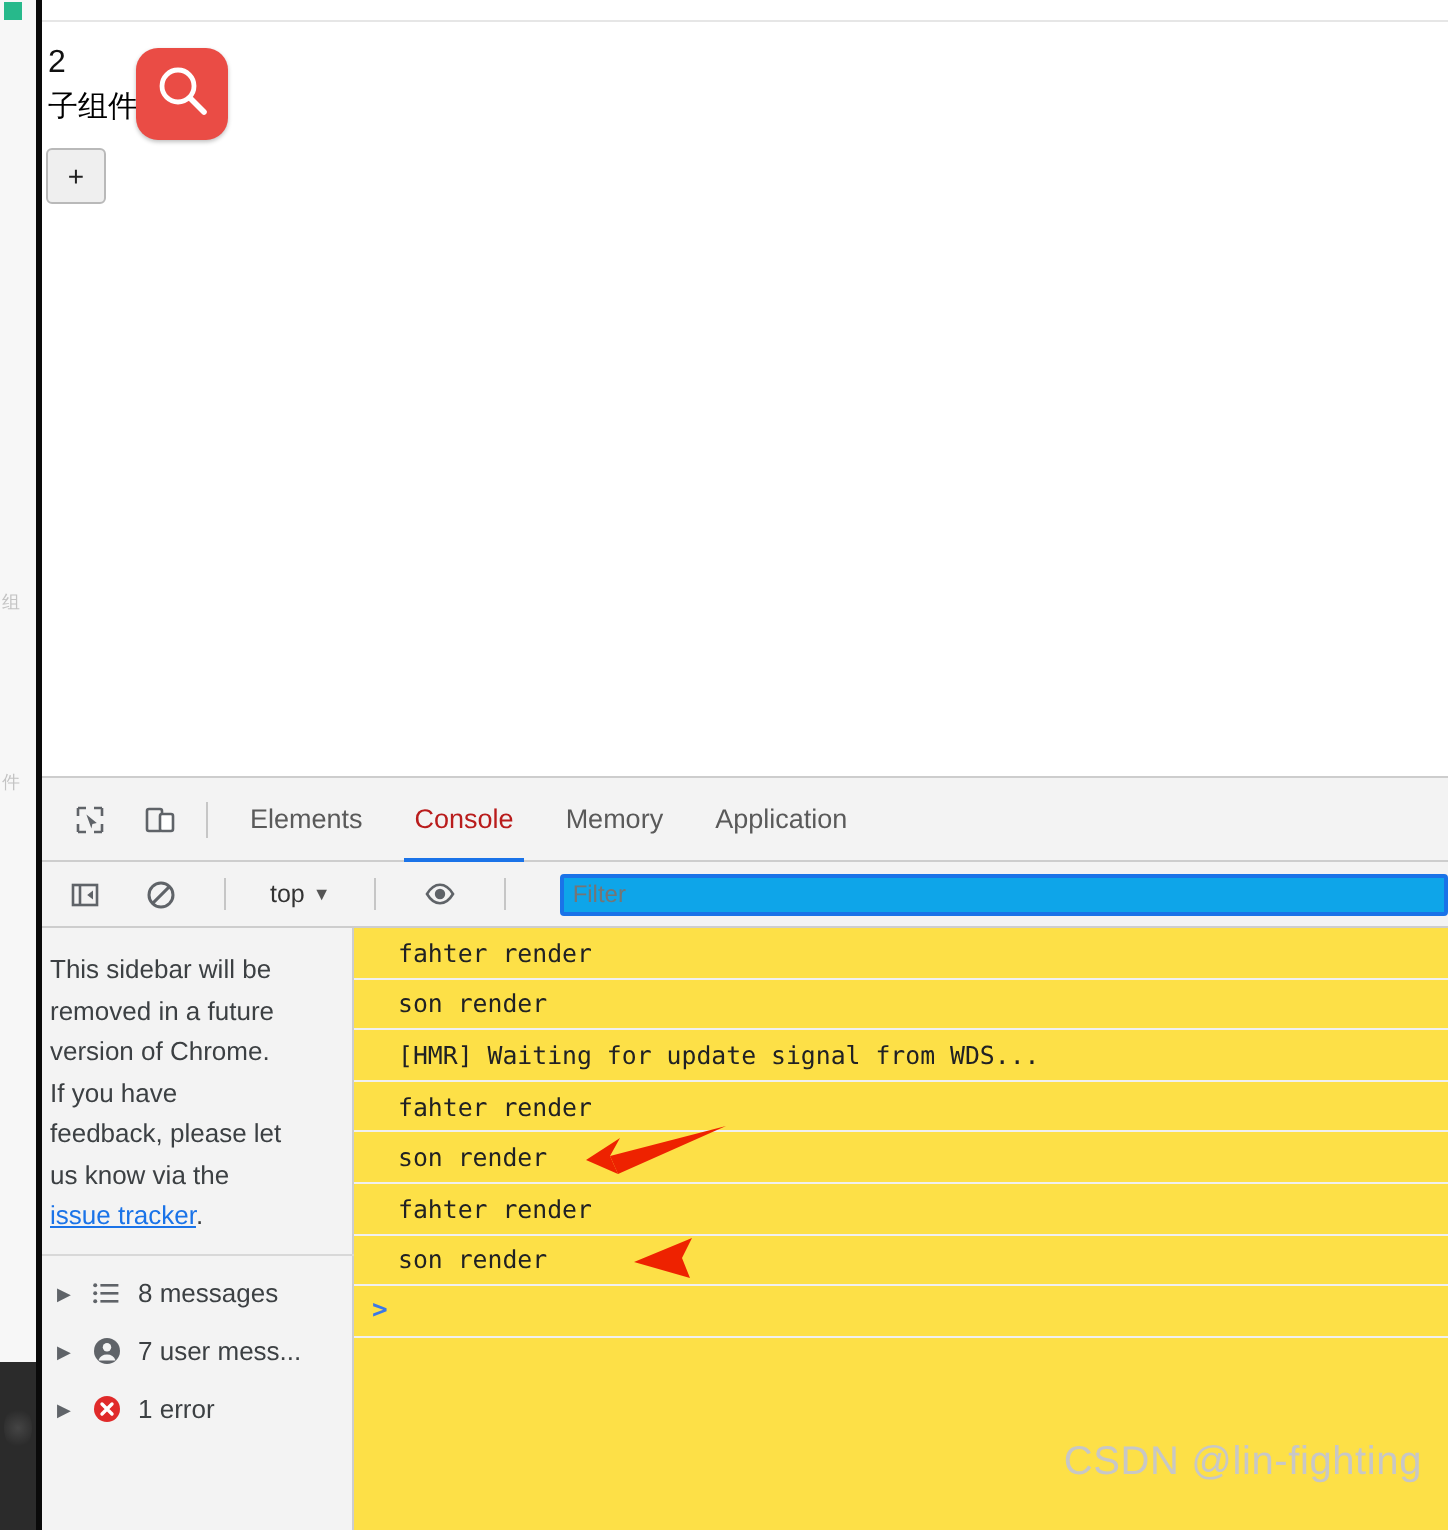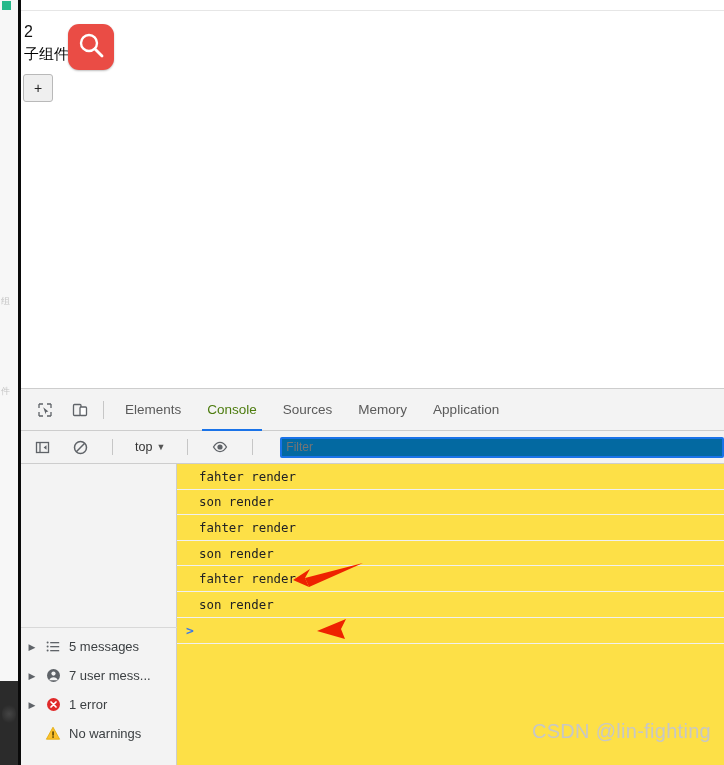--- a/index.html
+++ b/index.html
@@ -88,21 +88,21 @@
   .dt-icon-btn:first-child { margin-left: 9px; }
   .dt-sep {
     width: 1px; height: 18px; background: #c6c6c6; margin: 0 8px;
   }
   .dt-tab {
     height: 42px; padding: 0 13px;
     display: flex; align-items: center; justify-content: center;
     font-size: 13.5px; color: #5a5a5a; cursor: pointer;
     white-space: nowrap; position: relative;
   }
-  .dt-tab.active { color: #4d7c0f; }
+  .dt-tab.active { color: #b91c1c; }
   .dt-tab.active::after {
     content: ""; position: absolute; left: 8px; right: 8px; bottom: 0;
     height: 2px; background: #1a73e8;
   }
 
   
   .dt-consolebar {
     position: absolute; left: 0; top: 42px; width: 703px; height: 33px;
     background: #f3f3f3; border-bottom: 1px solid #cdcdcd;
     display: flex; align-items: center; gap: 12px;
@@ -113,21 +113,21 @@
   }
   .cb-btn:first-child { margin-left: 8px; }
   .cb-sep { width: 1px; height: 16px; background: #c6c6c6; margin: 0 7px; }
   .cb-context {
     display: flex; align-items: center; gap: 4px; cursor: pointer;
     font-size: 12.5px; color: #333; padding: 2px 3px;
   }
   .cb-caret { font-size: 9px; color: #555; }
   .cb-filter {
     flex: 1; height: 21px; margin-left: 8px; margin-right: 0;
-    background: #0369a1; border: 2px solid #1a73e8; border-radius: 2px;
+    background: #0ea5e9; border: 2px solid #1a73e8; border-radius: 2px;
     outline: none; font-size: 12px; padding: 0 4px;
     font-family: "Liberation Sans", sans-serif;
   }
 
   
   .dt-body {
     position: absolute; left: 0; top: 75px; width: 703px; height: 302px;
     display: flex;
   }
   .dt-sidebar {
@@ -224,21 +224,20 @@
       <div class="dt-icon-btn">
         <svg width="16" height="16" viewBox="0 0 16 16" aria-hidden="true">
           <rect x="1.5" y="2.5" width="7.5" height="11" rx="1" fill="none" stroke="#5f6368" stroke-width="1.3"></rect>
           <rect x="8" y="5" width="6.5" height="8.5" rx="1" fill="#ffffff" stroke="#5f6368" stroke-width="1.3"></rect>
         </svg>
       </div>
       <div class="dt-sep"></div>
 
       <div class="dt-tab">Elements</div>
       <div class="dt-tab active">Console</div>
-      <div class="dt-tab">Sources</div>
       <div class="dt-tab">Memory</div>
       <div class="dt-tab">Application</div>
     </div>
 
     <div class="dt-consolebar">
       <div class="cb-btn">
         <svg width="15" height="15" viewBox="0 0 15 15" aria-hidden="true">
           <rect x="1.5" y="2.5" width="12" height="10" fill="none" stroke="#5f6368" stroke-width="1.3"></rect>
           <line x1="5" y1="2.5" x2="5" y2="12.5" stroke="#5f6368" stroke-width="1.3"></line>
           <path d="M11.5 5.2L8.6 7.5l2.9 2.3z" fill="#5f6368"></path>
@@ -262,38 +261,47 @@
           <circle cx="8" cy="8" r="2.6" fill="#5f6368"></circle>
         </svg>
       </div>
       <div class="cb-sep"></div>
       <input class="cb-filter" type="text" placeholder="Filter" style="">
     </div>
 
     <div class="dt-body">
 
       <div class="dt-sidebar">
+        <div class="sb-note">
+          <span>This sidebar will be</span><br>
+          <span>removed in a future</span><br>
+          <span>version of Chrome.</span><br>
+          <span>If you have</span><br>
+          <span>feedback, please let</span><br>
+          <span>us know via the</span><br>
+          <a>issue tracker</a><span>.</span>
+        </div>
 
         <div class="sb-divider"></div>
 
         <div class="sb-items">
 
           <div class="sb-item">
             <span class="sb-arrow">▶</span>
             <span class="sb-ico">
               <svg width="14" height="14" viewBox="0 0 14 14" aria-hidden="true">
                 <circle cx="1.6" cy="2.6" r="1" fill="#5f6368"></circle>
                   <rect x="4.2" y="2" width="9" height="1.3" fill="#5f6368"></rect>
                 <circle cx="1.6" cy="6.6" r="1" fill="#5f6368"></circle>
                   <rect x="4.2" y="6" width="9" height="1.3" fill="#5f6368"></rect>
                 <circle cx="1.6" cy="10.6" r="1" fill="#5f6368"></circle>
                   <rect x="4.2" y="10" width="9" height="1.3" fill="#5f6368"></rect>
               </svg>
             </span>
-            <span class="sb-txt">5 messages</span>
+            <span class="sb-txt">8 messages</span>
           </div>
 
           <div class="sb-item">
             <span class="sb-arrow">▶</span>
             <span class="sb-ico">
               <svg width="15" height="15" viewBox="0 0 15 15" aria-hidden="true">
                 <circle cx="7.5" cy="7.5" r="6.5" fill="#5f6368"></circle>
                 <circle cx="7.5" cy="5.6" r="2.1" fill="#f3f3f3"></circle>
                 <path d="M3.2 12.2a4.6 4.6 0 018.6 0z" fill="#f3f3f3"></path>
               </svg>
@@ -305,38 +313,28 @@
             <span class="sb-arrow">▶</span>
             <span class="sb-ico">
               <svg width="15" height="15" viewBox="0 0 15 15" aria-hidden="true">
                 <circle cx="7.5" cy="7.5" r="6.5" fill="#e02a2a"></circle>
                 <path d="M5 5l5 5M10 5l-5 5" stroke="#fff" stroke-width="1.7" stroke-linecap="round"></path>
               </svg>
             </span>
             <span class="sb-txt">1 error</span>
           </div>
 
-          <div class="sb-item">
-            <span class="sb-arrow"></span>
-            <span class="sb-ico">
-              <svg width="16" height="15" viewBox="0 0 16 15" aria-hidden="true">
-                <path d="M8 1.2l6.6 12H1.4z" fill="#fbc02d" stroke="#e0a800" stroke-width=".8"></path>
-                <rect x="7.3" y="5.4" width="1.5" height="4.2" fill="#4a3b00"></rect>
-                <rect x="7.3" y="10.3" width="1.5" height="1.5" fill="#4a3b00"></rect>
-              </svg>
-            </span>
-            <span class="sb-txt">No warnings</span>
-          </div>
 
         </div>
       </div>
 
       <div class="dt-console">
         <div class="log-row">fahter render</div>
         <div class="log-row">son render</div>
+        <div class="log-row">[HMR] Waiting for update signal from WDS...</div>
         <div class="log-row">fahter render</div>
         <div class="log-row">son render</div>
         <div class="log-row">fahter render</div>
         <div class="log-row">son render</div>
         <div class="prompt-row">
           <span class="prompt-caret">&gt;</span>
         </div>
       </div>
 
     </div>

